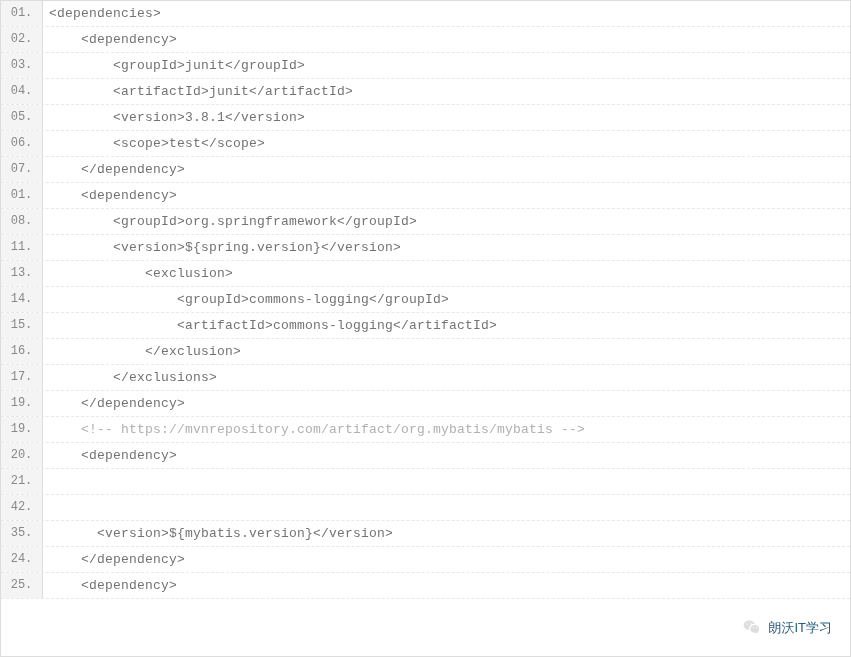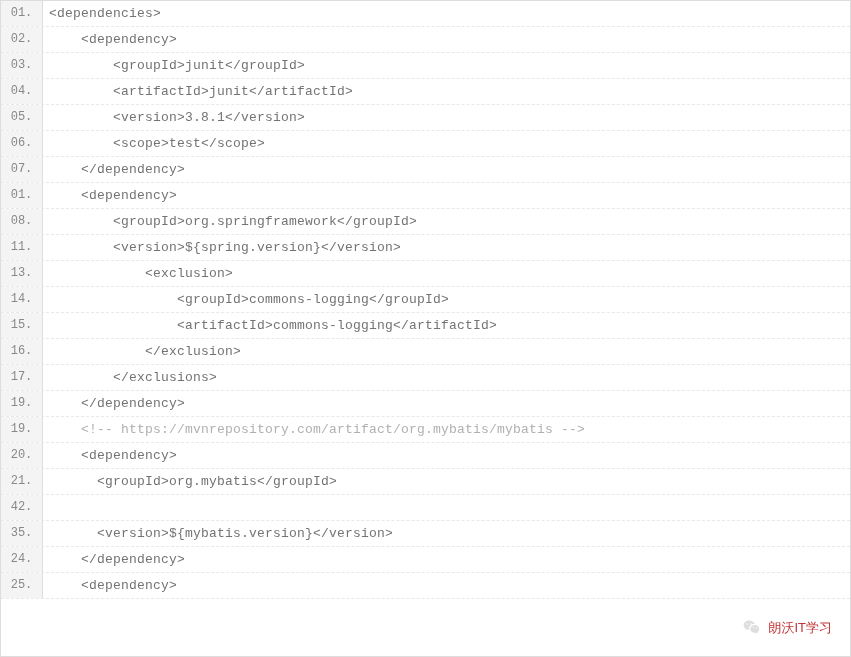--- a/index.html
+++ b/index.html
@@ -42,21 +42,21 @@
     letter-spacing: 0.2px;
   }
   .comment { color: #b0b0b0; }
   .watermark {
     position: absolute;
     right: 18px;
     bottom: 18px;
     display: flex;
     align-items: center;
     gap: 6px;
-    color: #b91c1c;
+    color: #0c4a6e;
     font-family: "Microsoft YaHei", Arial, sans-serif;
     font-size: 13px;
     opacity: 0.9;
     pointer-events: none;
   }
   .watermark svg { opacity: 0.55; }
 </style>
 </head>
 <body>
 
@@ -128,21 +128,20 @@
     <div class="line">
       <div class="gutter">19.</div>
       <div class="code comment">    &lt;!-- https://mvnrepository.com/artifact/org.mybatis/mybatis --&gt;</div>
     </div>
     <div class="line">
       <div class="gutter">20.</div>
       <div class="code">    &lt;dependency&gt;</div>
     </div>
     <div class="line">
       <div class="gutter">21.</div>
-      <div class="code">      &lt;groupId&gt;org.mybatis&lt;/groupId&gt;</div>
     </div>
     <div class="line">
       <div class="gutter">42.</div>
     </div>
     <div class="line">
       <div class="gutter">35.</div>
       <div class="code">      &lt;version&gt;${mybatis.version}&lt;/version&gt;</div>
     </div>
     <div class="line">
       <div class="gutter">24.</div>

